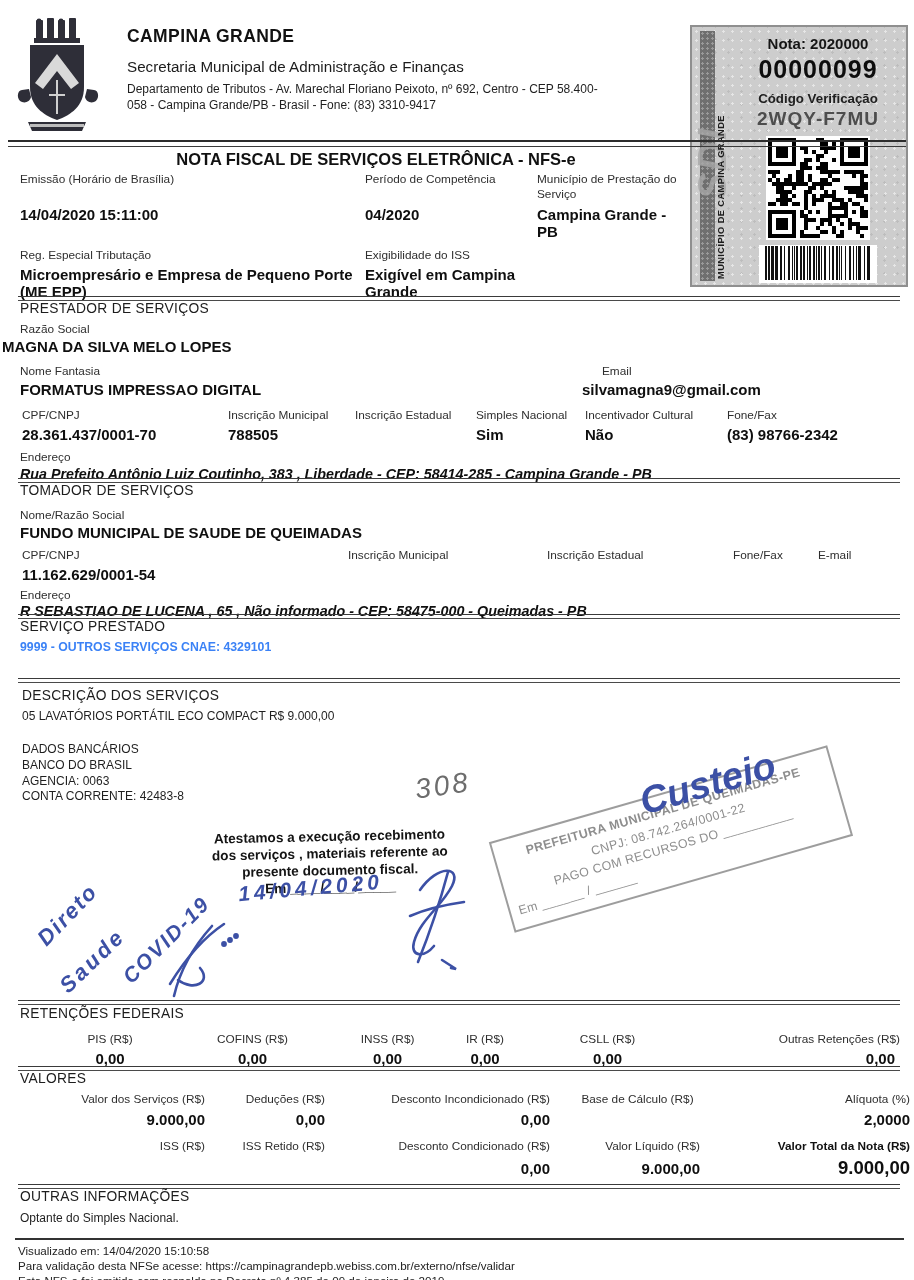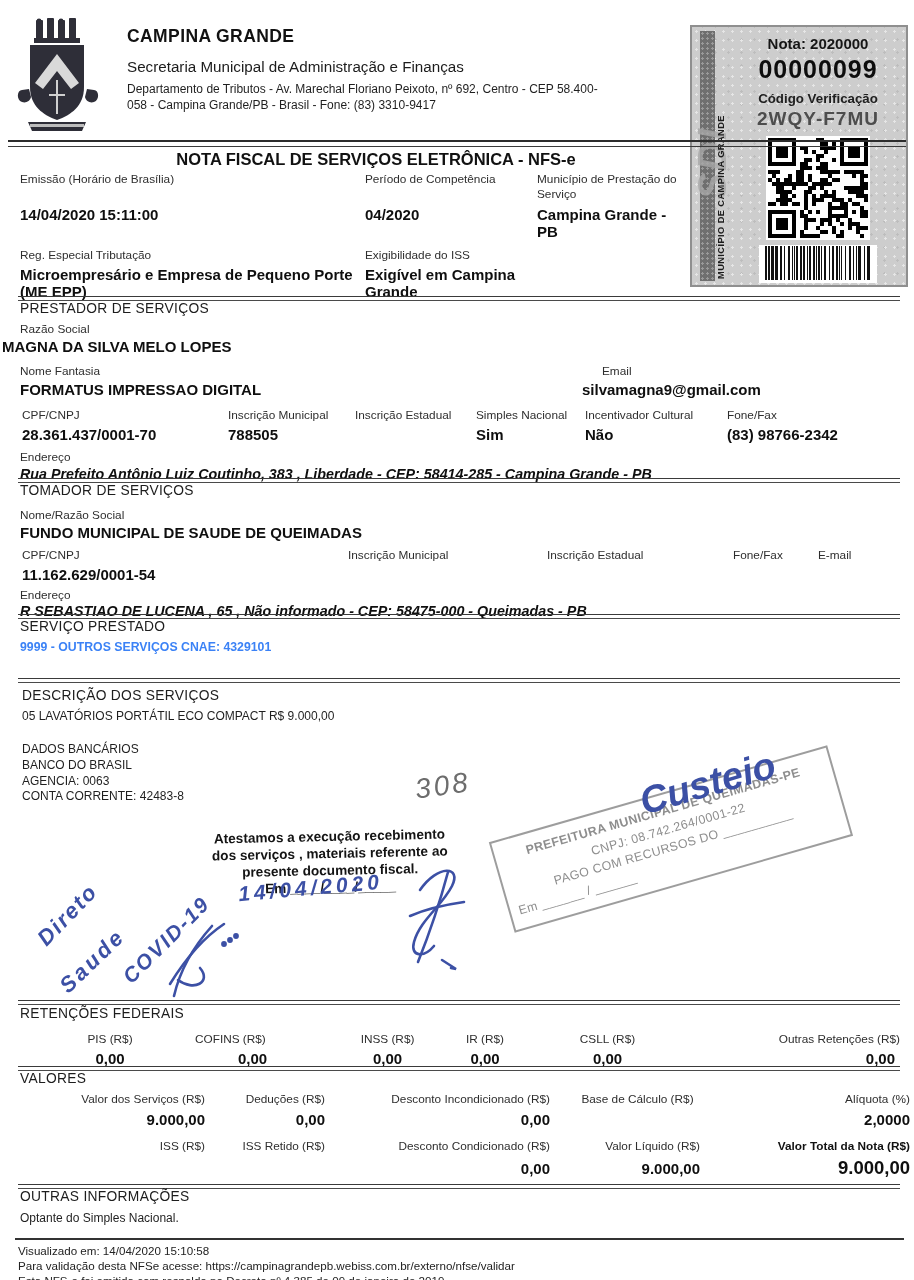--- a/index.html
+++ b/index.html
@@ -456,21 +456,21 @@
     <div>PAGO COM RECURSOS DO __________</div>
     <div style="text-align:left;">Em ______ / ______</div>
   </div>
   <div class="abs hand" style="left:638px;top:762px;font-size:38px;font-weight:bold;transform:rotate(-16deg);">Custeio</div>
 
   <div class="sep" style="left:18px;right:14px;top:1000px;"></div>
 
   <div class="abs sec" style="left:20px;top:1006px;">RETENÇÕES FEDERAIS</div>
 
   <div class="abs lbl" style="left:60px;top:1032px;width:100px;text-align:center;">PIS (R$)</div>
-  <div class="abs lbl" style="left:195px;top:1032px;width:115px;text-align:left;">COFINS (R$)</div>
+  <div class="abs lbl" style="left:195px;top:1032px;width:115px;text-align:center;">COFINS (R$)</div>
   <div class="abs lbl" style="left:335px;top:1032px;width:105px;text-align:center;">INSS (R$)</div>
   <div class="abs lbl" style="left:440px;top:1032px;width:90px;text-align:center;">IR (R$)</div>
   <div class="abs lbl" style="left:555px;top:1032px;width:105px;text-align:center;">CSLL (R$)</div>
   <div class="abs lbl" style="left:700px;top:1032px;width:200px;text-align:right;">Outras Retenções (R$)</div>
 
   <div class="abs val" style="left:60px;top:1050px;width:100px;text-align:center;">0,00</div>
   <div class="abs val" style="left:195px;top:1050px;width:115px;text-align:center;">0,00</div>
   <div class="abs val" style="left:335px;top:1050px;width:105px;text-align:center;">0,00</div>
   <div class="abs val" style="left:440px;top:1050px;width:90px;text-align:center;">0,00</div>
   <div class="abs val" style="left:555px;top:1050px;width:105px;text-align:center;">0,00</div>

